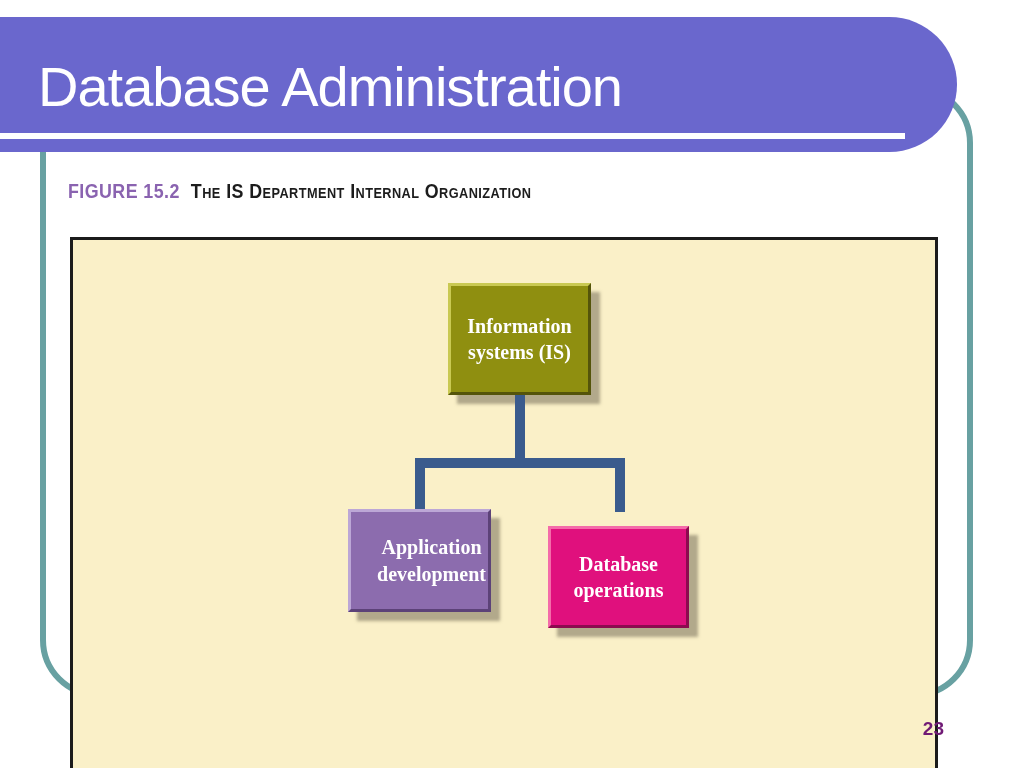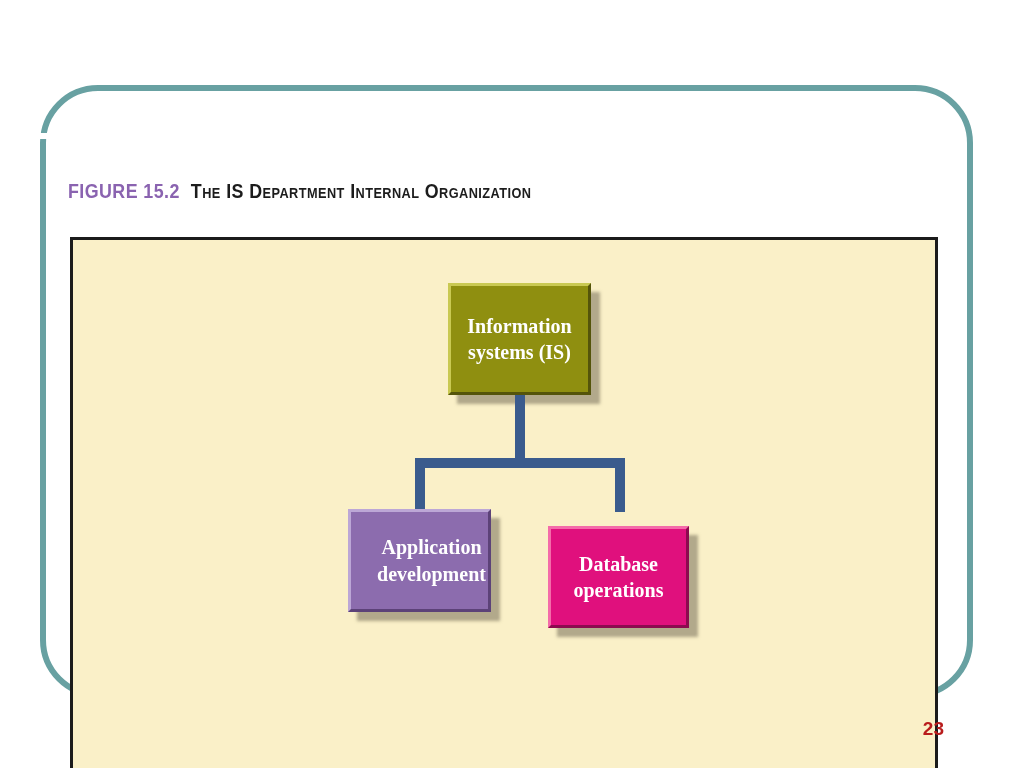--- a/index.html
+++ b/index.html
@@ -145,31 +145,34 @@
   .conn-left-drop   { left: 342px; top: 223px; width: 10px; height: 48px; }
   .conn-right-drop  { left: 542px; top: 223px; width: 10px; height: 49px; }
 
   
   .page-number {
     position: absolute;
     right: 80px;
     top: 718px;
     font-size: 19px;
     font-weight: bold;
-    color: #b91c1c;
+    color: #701a75;
     z-index: 2;
   }
 </style>
 </head>
 <body>
 
 <div class="slide">
 
   <div class="teal-frame"></div>
 
+  <div class="header-banner" style="background-color: rgb(106, 103, 205);">
+    <div class="slide-title">Database Administration</div>
+  </div>
 
   <div class="title-underline"></div>
 
   <div class="figure-caption">
     <span class="figure-label" style="color: rgb(138, 99, 176);">FIGURE 15.2</span>
     <span class="figure-title">The IS Department Internal Organization</span>
   </div>
 
   <div class="figure-panel" style="background-color: rgb(250, 240, 200);">
 

